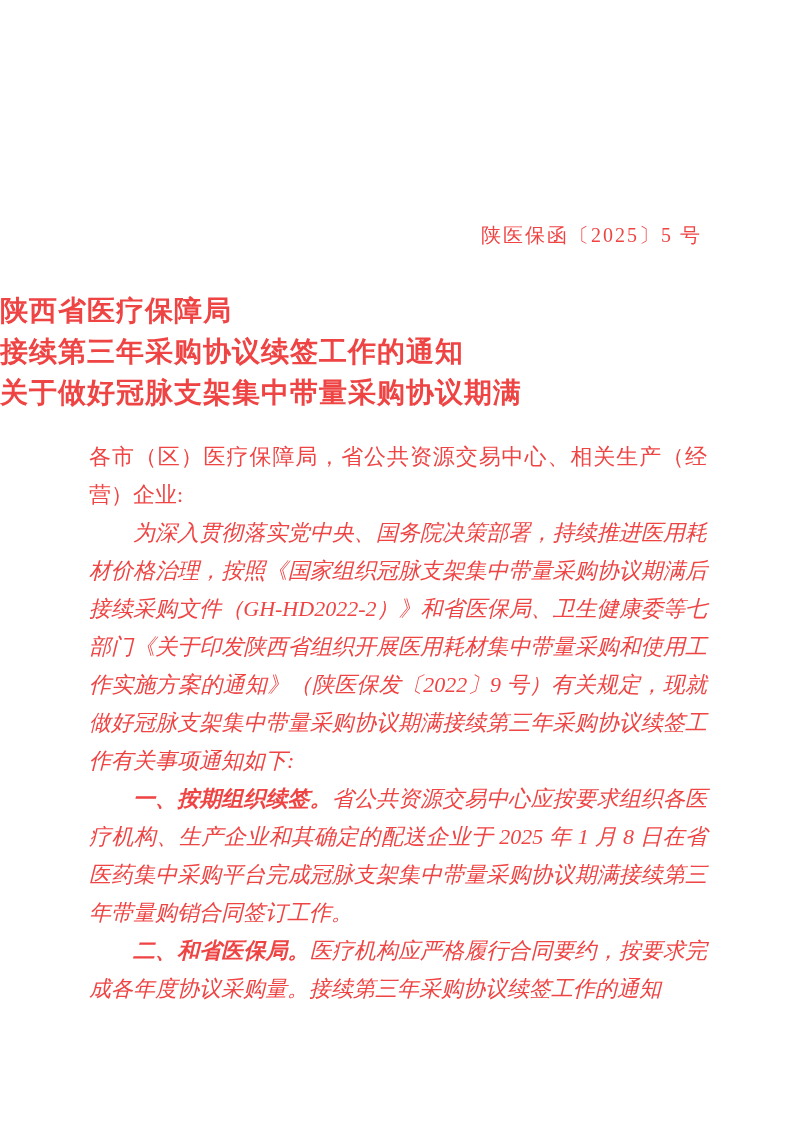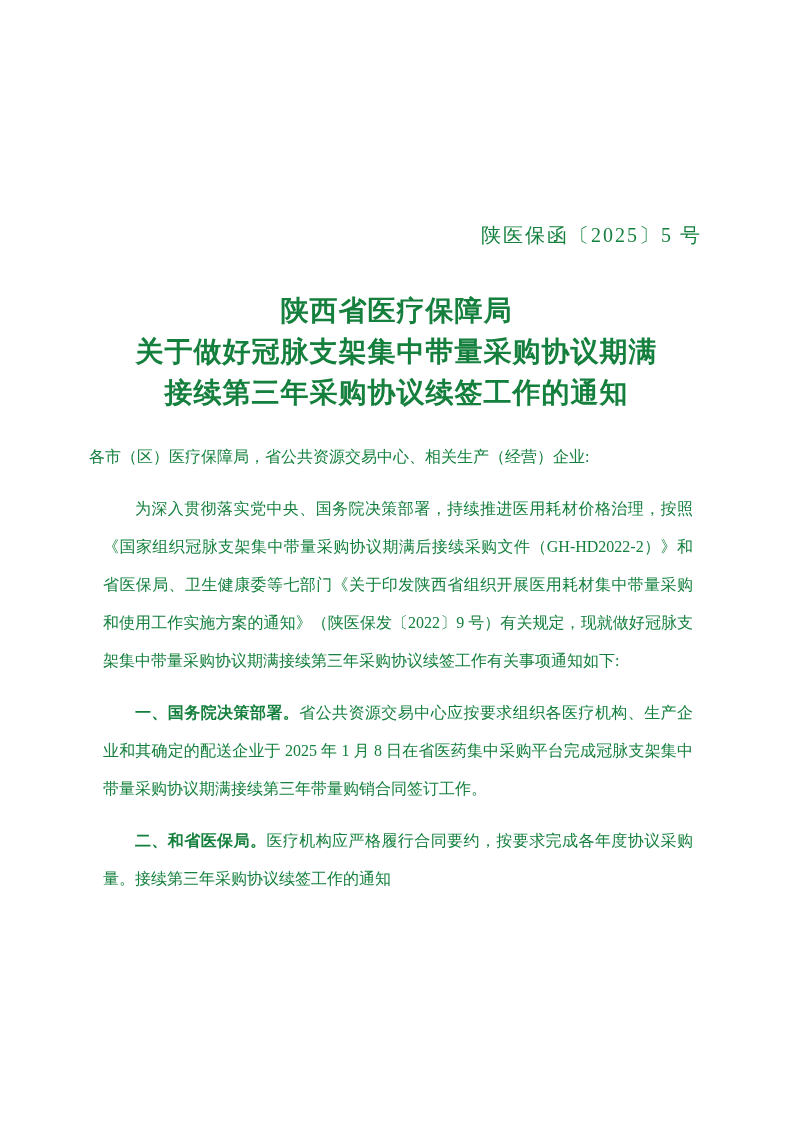--- a/index.html
+++ b/index.html
@@ -7,82 +7,83 @@
     padding: 0;
     background: #e8e8e8;
   }
   .page {
     position: relative;
     width: 793px;
     height: 1122px;
     margin: 0 auto;
     background: #ffffff;
     overflow: hidden;
-    color: #15803d;
+    color: #ef4444;
     font-family: "Liberation Serif", "DejaVu Serif", serif;
   }
   .doc-number {
     position: absolute;
     top: 222px;
     right: 91px;
     font-size: 20px;
     letter-spacing: 2px;
     white-space: nowrap;
   }
   .title-block {
     position: absolute;
     top: 290px;
     left: 0;
     width: 793px;
-    text-align: center;
+    text-align: left;
     font-family: "Liberation Sans", "DejaVu Sans", sans-serif;
     font-weight: bold;
     font-size: 28px;
     line-height: 41px;
     letter-spacing: 1px;
   }
   .content {
     position: absolute;
     top: 438px;
     left: 89px;
     width: 618px;
-    font-size: 16px;
+    font-size: 22px;
     line-height: 38px;
     text-align: justify;
     text-justify: inter-ideograph;
   }
   .salutation {
     margin: 0;
     text-indent: 0;
   }
   .para {
-    margin: 14px;
+    margin: 0;
     text-indent: 2em;
+    font-style: italic;
   }
   .lead {
     font-weight: bold;
     font-family: "Liberation Sans", "DejaVu Sans", sans-serif;
   }
 </style>
 </head>
 <body>
 
 <div class="page">
 
   <div class="doc-number">陕医保函〔2025〕5 号</div>
 
   <div class="title-block">
     <div class="title-line">陕西省医疗保障局</div>
+    <div class="title-line">接续第三年采购协议续签工作的通知</div>
     <div class="title-line">关于做好冠脉支架集中带量采购协议期满</div>
-    <div class="title-line">接续第三年采购协议续签工作的通知</div>
   </div>
 
   <div class="content">
     <p class="salutation">各市（区）医疗保障局，省公共资源交易中心、相关生产（经营）企业:</p>
 
     <p class="para"><span class="lead"></span><span>为深入贯彻落实党中央、国务院决策部署，持续推进医用耗材价格治理，按照《国家组织冠脉支架集中带量采购协议期满后接续采购文件（GH-HD2022-2）》和省医保局、卫生健康委等七部门《关于印发陕西省组织开展医用耗材集中带量采购和使用工作实施方案的通知》（陕医保发〔2022〕9 号）有关规定，现就做好冠脉支架集中带量采购协议期满接续第三年采购协议续签工作有关事项通知如下:</span></p>
 
-    <p class="para"><span class="lead">一、国务院决策部署。</span><span>省公共资源交易中心应按要求组织各医疗机构、生产企业和其确定的配送企业于 2025 年 1 月 8 日在省医药集中采购平台完成冠脉支架集中带量采购协议期满接续第三年带量购销合同签订工作。</span></p>
+    <p class="para"><span class="lead">一、按期组织续签。</span><span>省公共资源交易中心应按要求组织各医疗机构、生产企业和其确定的配送企业于 2025 年 1 月 8 日在省医药集中采购平台完成冠脉支架集中带量采购协议期满接续第三年带量购销合同签订工作。</span></p>
 
     <p class="para"><span class="lead">二、和省医保局。</span><span>医疗机构应严格履行合同要约，按要求完成各年度协议采购量。接续第三年采购协议续签工作的通知</span></p>
   </div>
 
 </div>
 
 </body></html>

